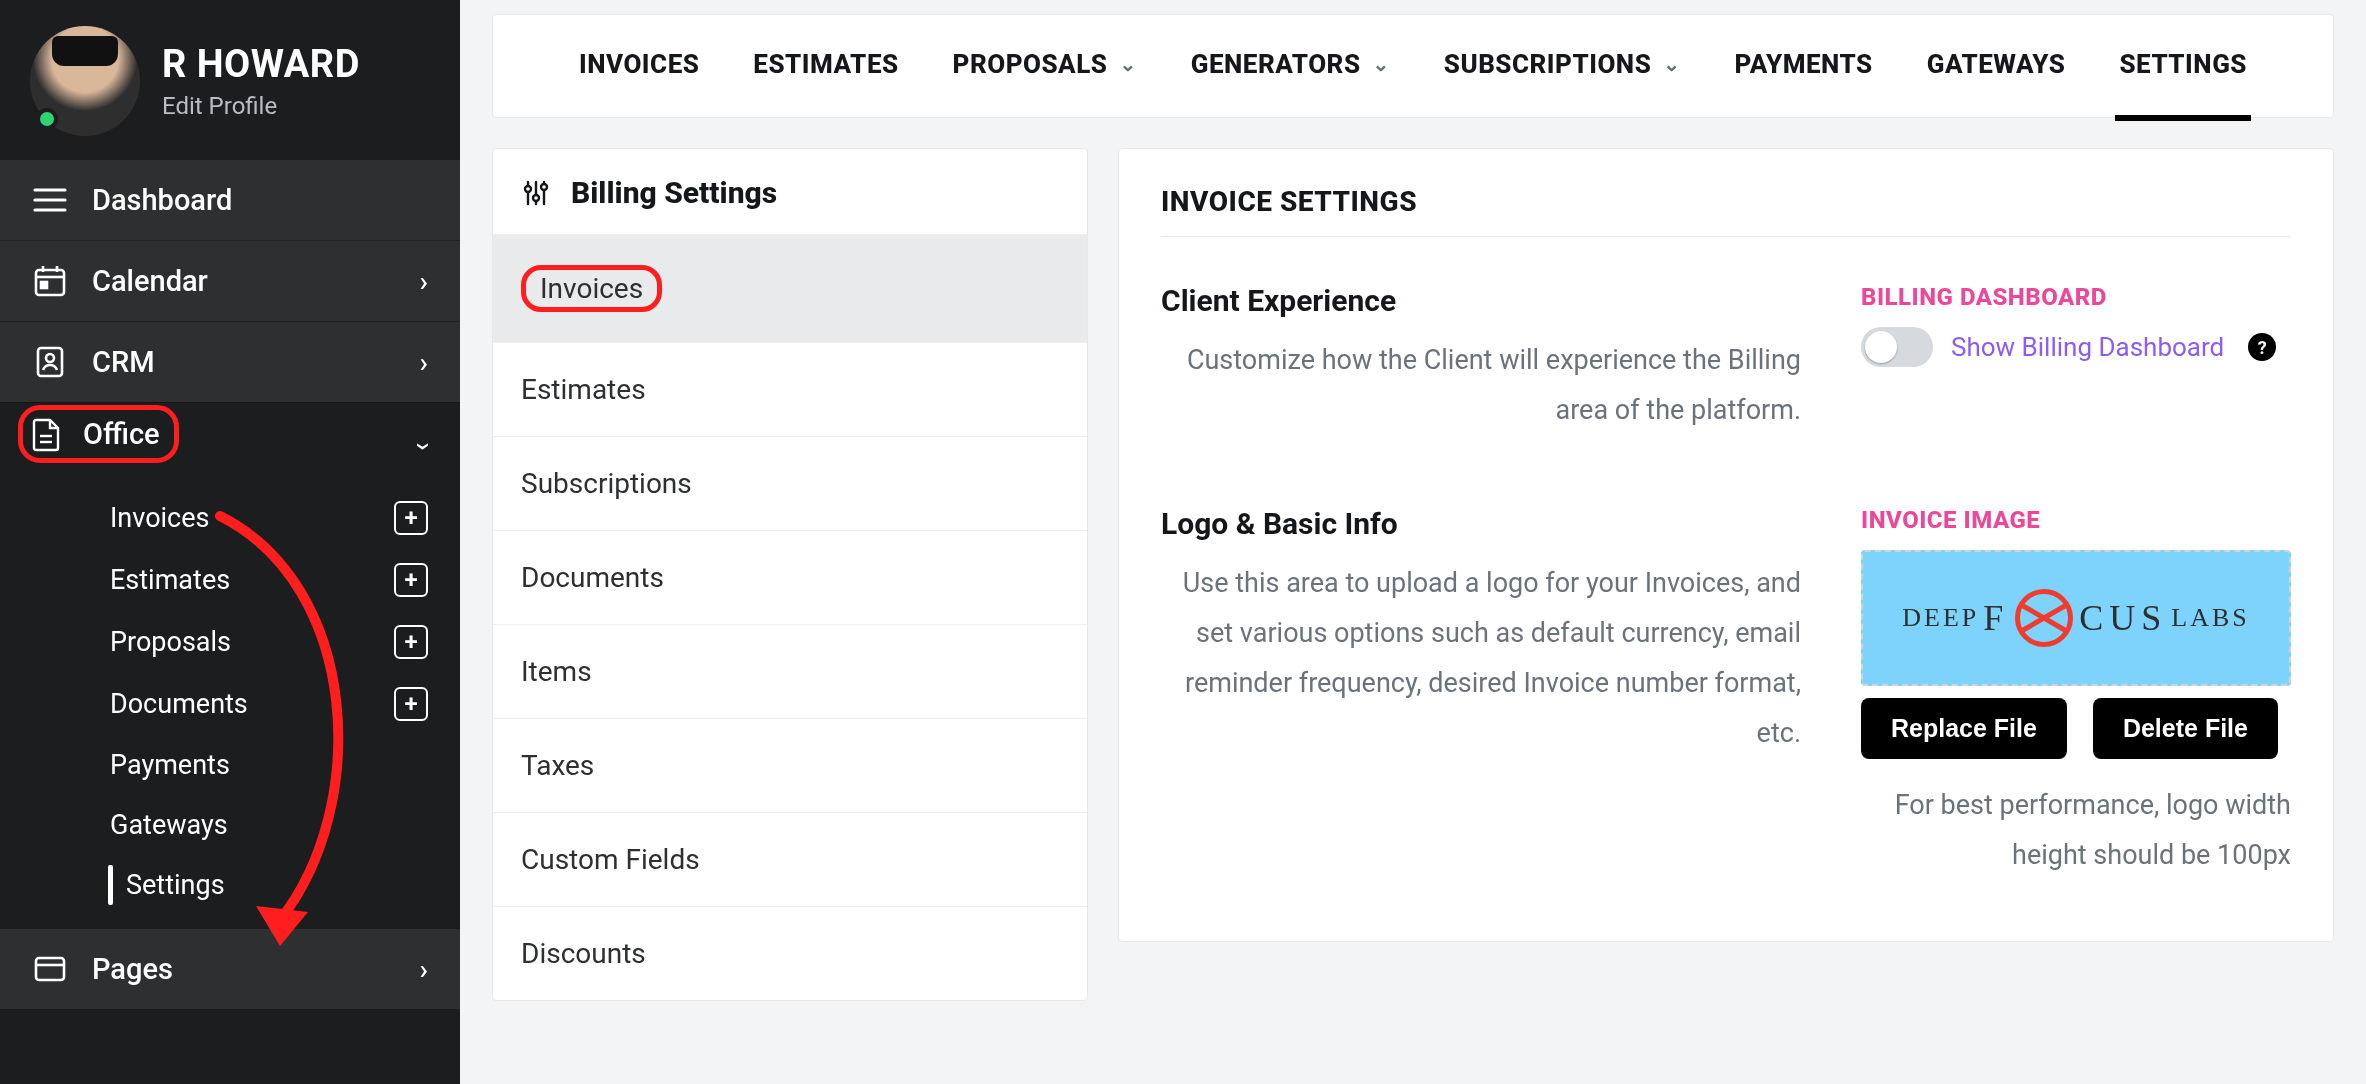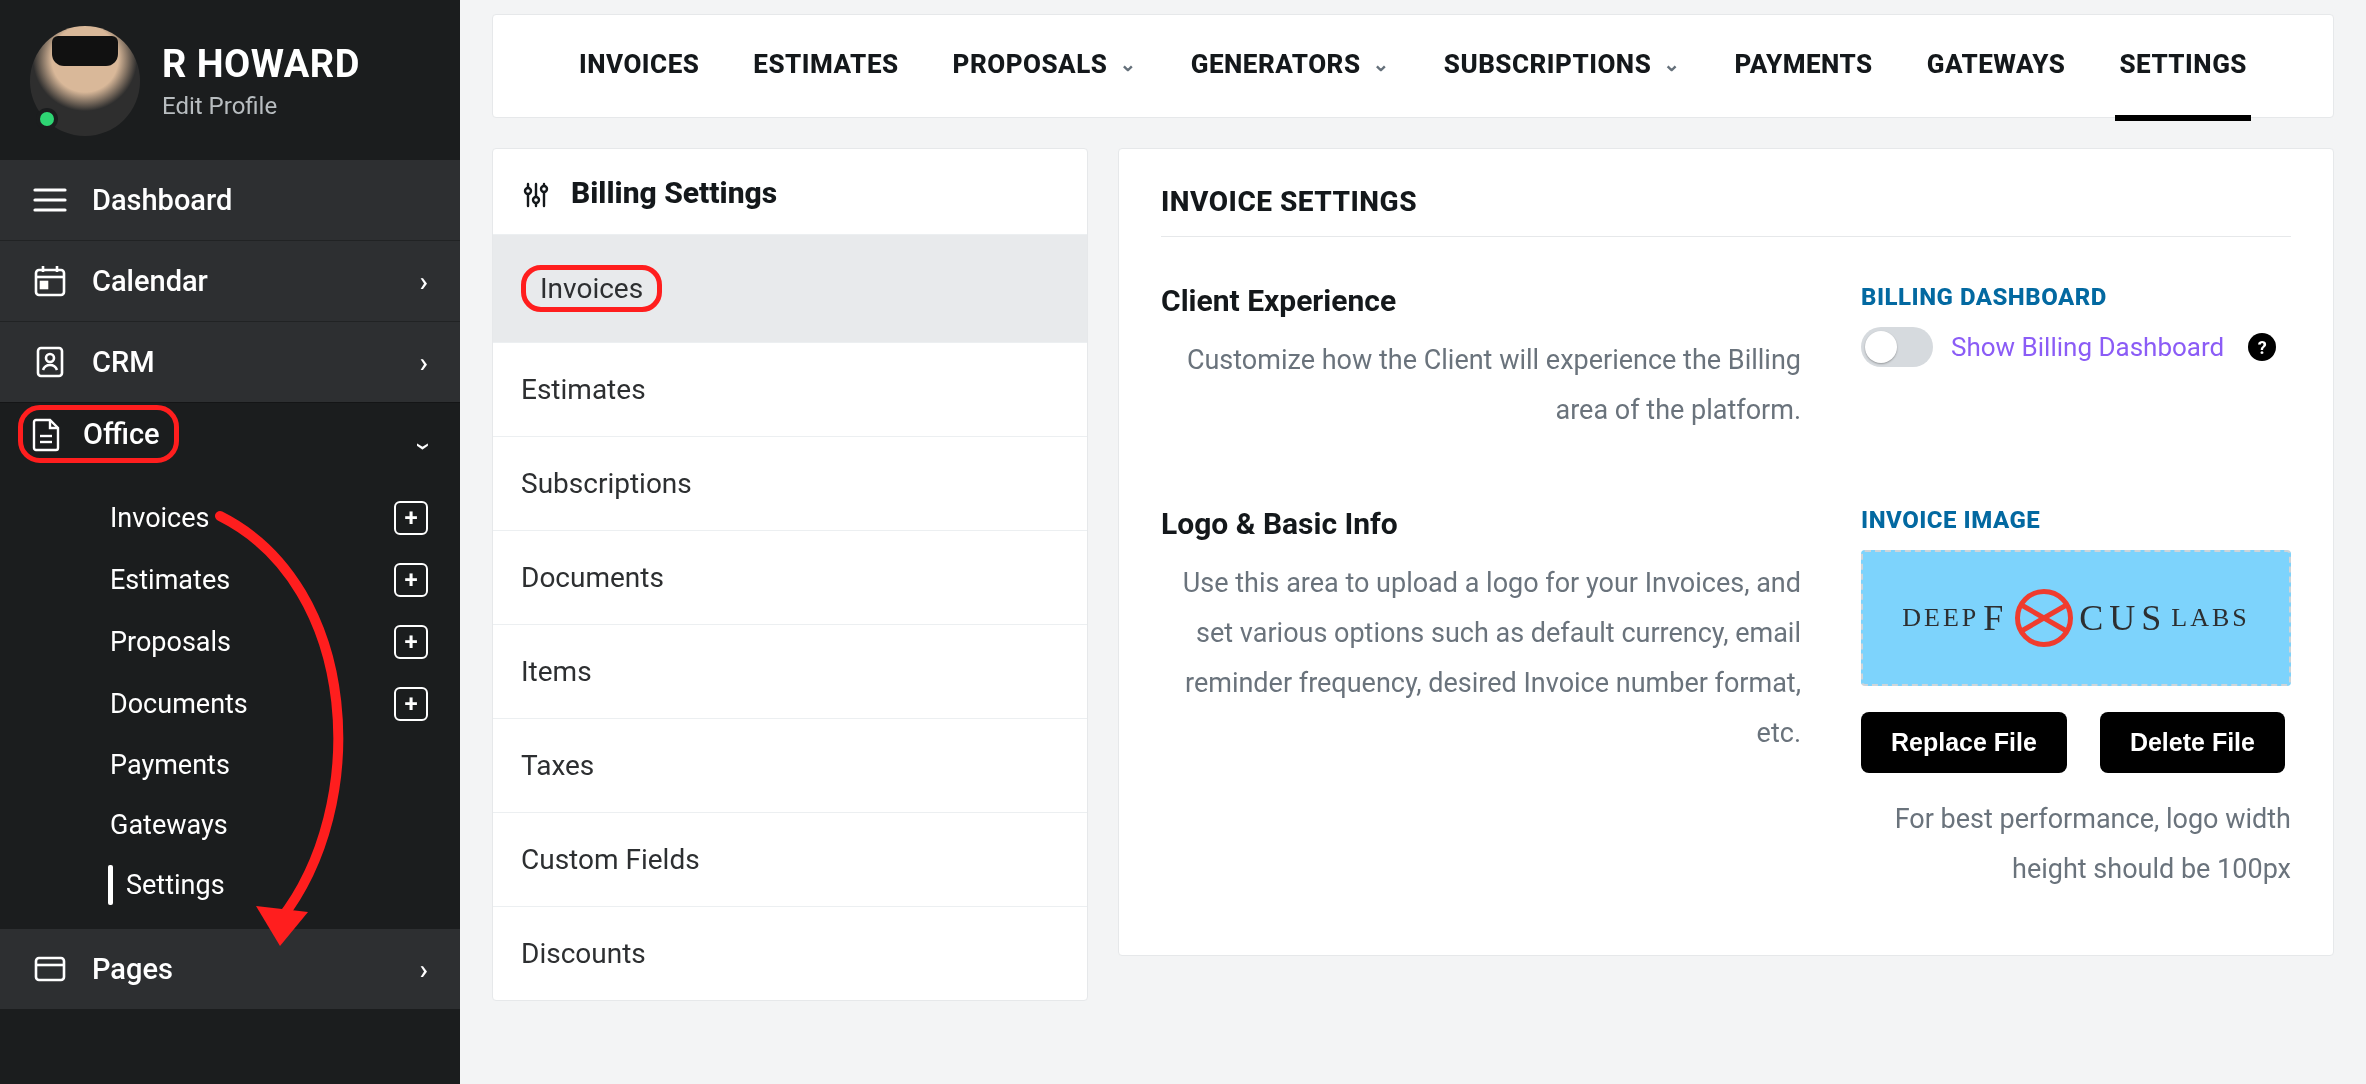--- a/index.html
+++ b/index.html
@@ -38,49 +38,49 @@
 .tabs-bar { margin: 14px 32px 0; background: #fff; border: 1px solid #e6e8ea; border-radius: 4px; display: flex; align-items: center; justify-content: center; gap: 54px; padding: 34px 40px; font-size: 26px; font-weight: 800; color: #14181b; letter-spacing: .5px; }
 .tab { cursor: pointer; display: flex; align-items: center; gap: 12px; padding-bottom: 4px; }
 .tab .caret { font-size: 20px; color: #65707a; }
 .tab.active { position: relative; }
 .tab.active::after { content:""; position:absolute; left:-4px; right:-4px; bottom:-38px; height:6px; background:#000; }
 
 .content-row { display: flex; gap: 30px; padding: 30px 32px 0; align-items: flex-start; }
 
 
 .settings-col { width: 596px; flex: 0 0 596px; background: #fff; border: 1px solid #e6e8ea; border-radius: 4px; }
-.settings-head { display: flex; align-items: flex-end; gap: 20px; padding: 26px 28px 24px; }
+.settings-head { display: flex; align-items: center; gap: 20px; padding: 26px 28px 24px; }
 .settings-head .title { font-size: 30px; font-weight: 800; color: #14181b; }
 .settings-list-item { padding: 30px 28px; font-size: 28px; color: #2d2f31; border-top: 1px solid #eceff1; cursor: pointer; }
 .settings-list-item.selected { background: #e8eaec; }
 
 
 .panel { flex: 1; background: #fff; border: 1px solid #e6e8ea; border-radius: 4px; padding: 36px 42px 60px; }
 .panel h2 { font-size: 28px; font-weight: 800; letter-spacing: .5px; color: #14181b; padding-bottom: 18px; border-bottom: 1px solid #e6e8ea; }
 .section { display: flex; gap: 60px; padding-top: 46px; }
 .section-left { flex: 1; }
 .section-right { width: 430px; flex: 0 0 430px; }
 .section h3 { font-size: 30px; font-weight: 700; color: #14181b; margin-bottom: 18px; }
 .section p { font-size: 27px; line-height: 1.85; color: #6a737c; text-align: right; }
-.section-right h4 { font-size: 24px; font-weight: 800; letter-spacing: .5px; color: #0369a1; margin-bottom: 16px; }
+.section-right h4 { font-size: 24px; font-weight: 800; letter-spacing: .5px; color: #ec4899; margin-bottom: 16px; }
 
 .toggle-row { display: flex; align-items: center; gap: 18px; margin-top: 10px; }
 .toggle { width: 72px; height: 40px; background: #d6dade; border-radius: 40px; position: relative; cursor: pointer; }
 .toggle::after { content:""; position:absolute; top:4px; left:4px; width:32px; height:32px; background:#fff; border-radius:50%; box-shadow:0 1px 2px rgba(0,0,0,.3); }
 .toggle-label { font-size: 26px; color: #8b5cf6; }
 .help-dot { width: 28px; height: 28px; background:#000; color:#fff; border-radius:50%; display:inline-flex; align-items:center; justify-content:center; font-size:18px; font-weight:700; margin-left: 6px; }
 
 .logo-box { border: 2px dashed #cfd4d8; border-radius: 4px; width: 100%; height: 136px; display: flex; align-items: center; justify-content: center; gap: 4px; font-size: 26px; font-weight: 500; color: #2d2f31; background:#7dd3fc; letter-spacing: 3px; font-family: Liberation Serif, serif; }
 .logo-mid { font-size: 36px; font-weight: 400; letter-spacing: 6px; display:flex; align-items:center; gap:2px; }
 .logo-icon { width: 58px; height: 58px; border: 5px solid #f03c2e; border-radius: 50%; position: relative; margin: 0 4px; }
 .logo-icon::before, .logo-icon::after { content:""; position:absolute; left:50%; top:50%; width:54px; height:5px; background:#f03c2e; transform-origin:center; }
 .logo-icon::before { transform: translate(-50%,-50%) rotate(30deg); }
 .logo-icon::after  { transform: translate(-50%,-50%) rotate(-30deg); }
 
-.btn-row { display:flex; gap: 33px; margin-top: 26px; }
+.btn-row { display:flex; gap: 26px; margin-top: 12px; }
 .btn { background:#000; color:#fff; font-size:25px; font-weight:600; padding: 16px 30px; border-radius: 8px; border:none; cursor:pointer; }
 .hint { font-size: 25px; color:#6a737c; line-height:1.7; margin-top: 22px; }
 
 
 .arrow-svg { position:absolute; left:180px; top:506px; width:200px; height:460px; pointer-events:none; }
 
 
 svg { display:block; }
 </style>
 </head>

